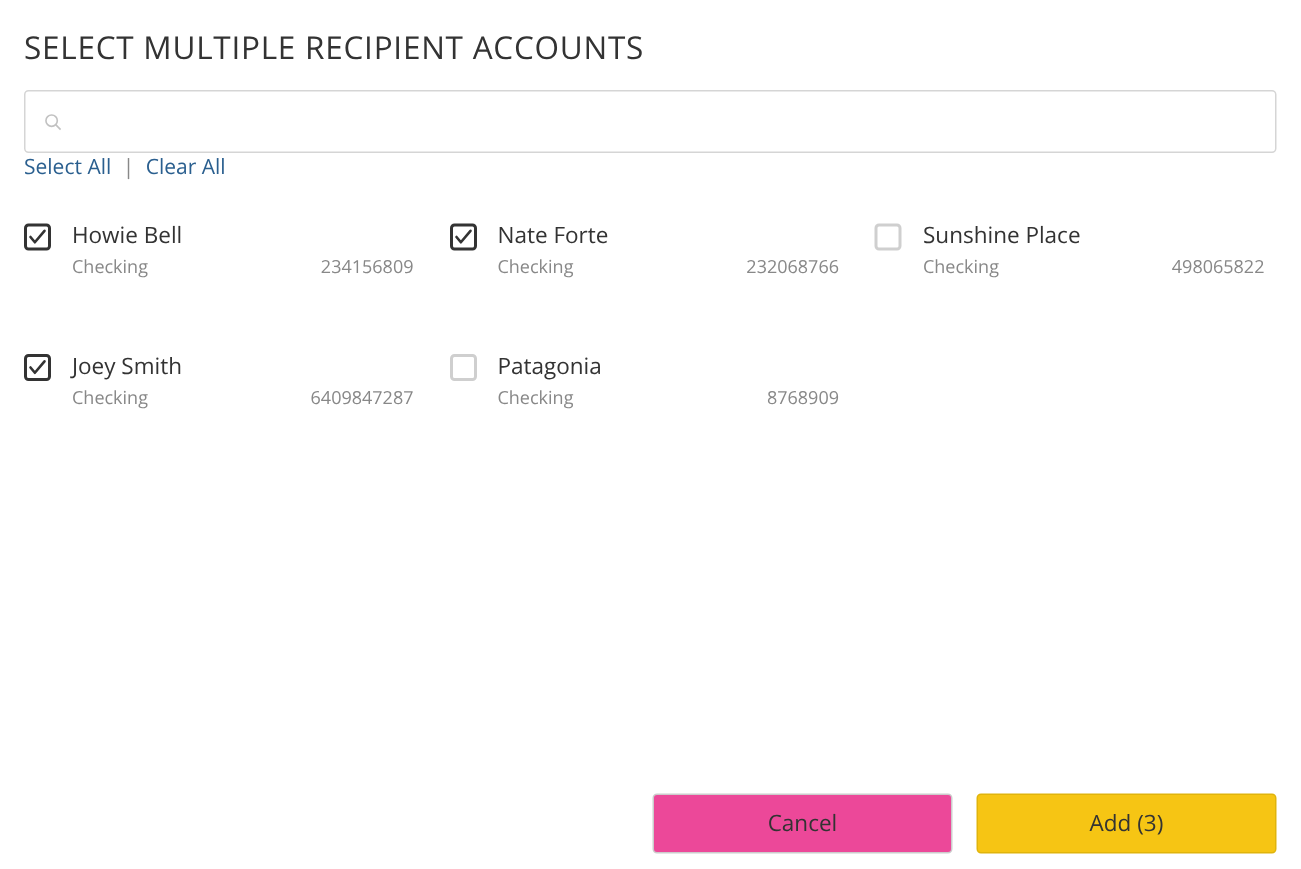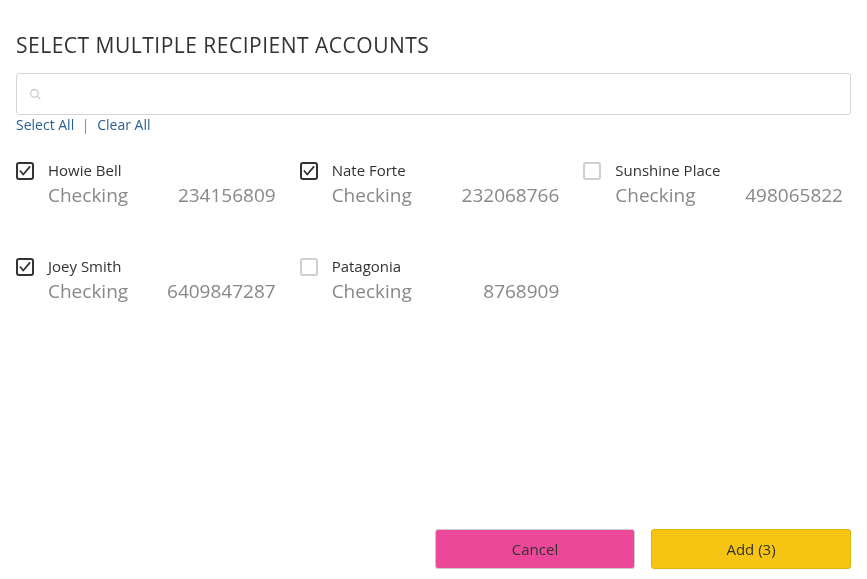--- a/index.html
+++ b/index.html
@@ -9,21 +9,21 @@
     }
     body {
       font-family: "Segoe UI", "Open Sans", Arial, sans-serif;
       background: #ffffff;
       width: 867px;
       height: 579px;
       position: relative;
       color: #333;
     }
     .container {
-      padding: 31px 16px 0 16px;
+      padding: 18px 16px 0 16px;
     }
     .title {
       font-size: 21px;
       font-weight: 400;
       letter-spacing: 0.5px;
       color: #333333;
       margin-bottom: 14px;
     }
     .search-box {
       width: 100%;
@@ -100,21 +100,21 @@
     }
     .card-name {
       font-size: 15px;
       color: #333;
       font-weight: 400;
     }
     .card-sub {
       display: flex;
       justify-content: space-between;
       align-items: baseline;
-      font-size: 19px;
+      font-size: 12px;
       color: #888;
       margin-top: 2px;
     }
     .footer {
       position: absolute;
       bottom: 10px;
       right: 16px;
       left: 16px;
       display: flex;
       justify-content: flex-end;

